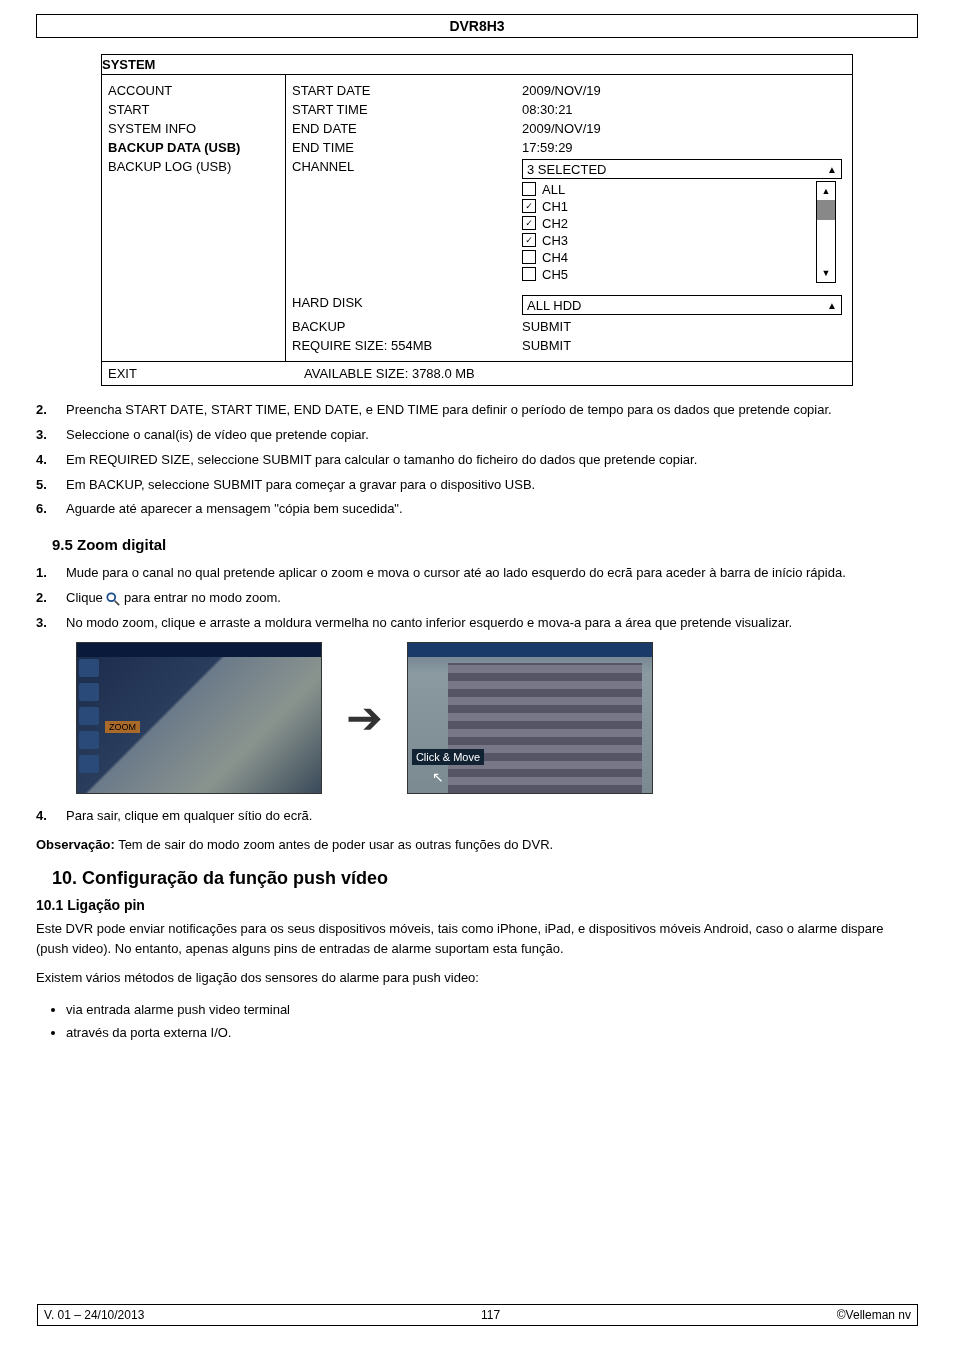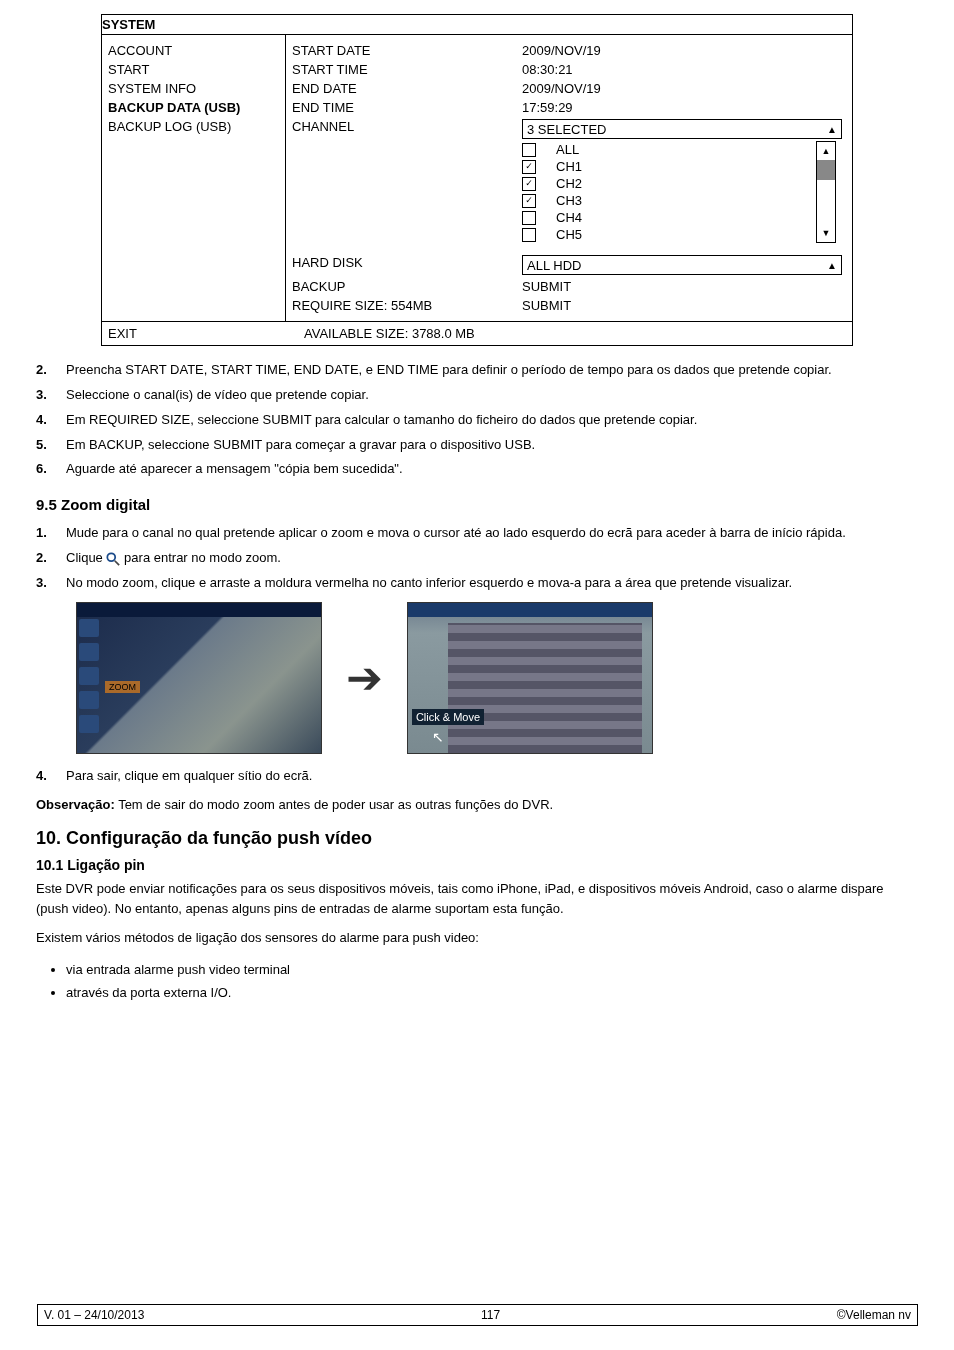--- a/index.html
+++ b/index.html
@@ -12,33 +12,33 @@
   .sys-col1 div{padding:2px 0}
   .sys-right{flex:1;padding:6px 6px 6px 0}
   .row{display:flex;align-items:flex-start;padding:2px 0 2px 6px}
   .lab{width:230px}
   .val{flex:1}
   .dd{border:1px solid #000;display:flex;align-items:center;justify-content:space-between;padding:0 4px;height:20px;box-sizing:border-box}
   .arrow{font-size:10px}
   .optbox{margin-left:230px;width:320px}
   .optwrap{display:flex}
   .optlist{flex:1}
-  .opt{display:flex;align-items:center;gap:20px;padding:1px 0 1px 6px}
+  .opt{display:flex;gap:6px;padding:1px 0 1px 6px}
   .cb{width:12px;height:12px;border:1px solid #000;display:inline-flex;align-items:center;justify-content:center;font-size:9px;line-height:1}
   .sb{width:18px;border:1px solid #000;display:flex;flex-direction:column;margin-left:6px}
   .sb .up,.sb .dn{height:18px;display:flex;align-items:center;justify-content:center;font-size:9px}
   .sb .track{flex:1;position:relative}
   .sb .thumb{position:absolute;top:0;left:0;right:0;height:20px;background:#888}
   .sys-foot{display:flex;border-top:1px solid #000}
   .sys-foot .c1{width:184px;padding:4px 6px}
   .sys-foot .c2{flex:1;padding:4px 6px}
   ol.steps{list-style:none;margin:0;padding:0}
   ol.steps>li{display:flex;gap:10px;padding:3px 0;line-height:1.45}
   ol.steps>li>.n{font-weight:bold;min-width:20px}
-  h2.sec{font-size:15px;font-weight:bold;margin:14px 0 8px 0}
+  h2.sec{font-size:15px;font-weight:bold;margin:14px 0 8px 16px}
   h3.sub{font-size:14px;font-weight:bold;margin:0 0 6px 0}
   .zoom-icon{display:inline-block;width:14px;height:14px;vertical-align:middle}
   .imgs{display:flex;align-items:center;gap:24px;margin:6px 0 10px 40px}
   .thumb-img{width:244px;height:150px;background:linear-gradient(135deg,#1b2a4a 0%,#2a3d5c 40%,#6b7a8a 41%,#8a948e 70%,#3a4a5a 100%);border:1px solid #333;position:relative;overflow:hidden}
   .thumb-img .bar{position:absolute;top:0;left:0;right:0;height:14px;background:#0a1a3a}
   .thumb-img .side{position:absolute;top:16px;left:2px;width:22px;bottom:2px;display:flex;flex-direction:column;gap:6px}
   .thumb-img .side span{width:20px;height:18px;background:#2a4a7a;border-radius:2px}
   .thumb-img .zoomtag{position:absolute;left:28px;top:78px;background:#aa6a2a;color:#000;font-size:9px;padding:1px 4px}
   .thumb-img2{width:244px;height:150px;background:linear-gradient(180deg,#6a7a8a 0%,#8a9aa0 20%,#7a8a90 100%);border:1px solid #333;position:relative;overflow:hidden}
   .thumb-img2 .bar{position:absolute;top:0;left:0;right:0;height:14px;background:#1a3a6a}
@@ -49,20 +49,21 @@
   .obs{margin:6px 0 10px 0;line-height:1.5}
   ul.dots{margin:4px 0 4px 0;padding:0 0 0 30px}
   ul.dots li{padding:2px 0;line-height:1.5}
   .footer{position:absolute;left:37px;right:36px;bottom:24px;border:1px solid #000;display:flex;justify-content:space-between;padding:3px 6px;font-size:12px}
 </style>
 </head>
 <body>
 
 <div class="page">
 
+  <div class="hdr">DVR8H3</div>
 
   <div class="sys">
     <div class="sys-title">SYSTEM</div>
     <div class="sys-body">
       <div class="sys-col1">
         <div>ACCOUNT</div>
         <div>START</div>
         <div>SYSTEM INFO</div>
         <div style="font-weight:bold">BACKUP DATA (USB)</div>
         <div>BACKUP LOG (USB)</div>

